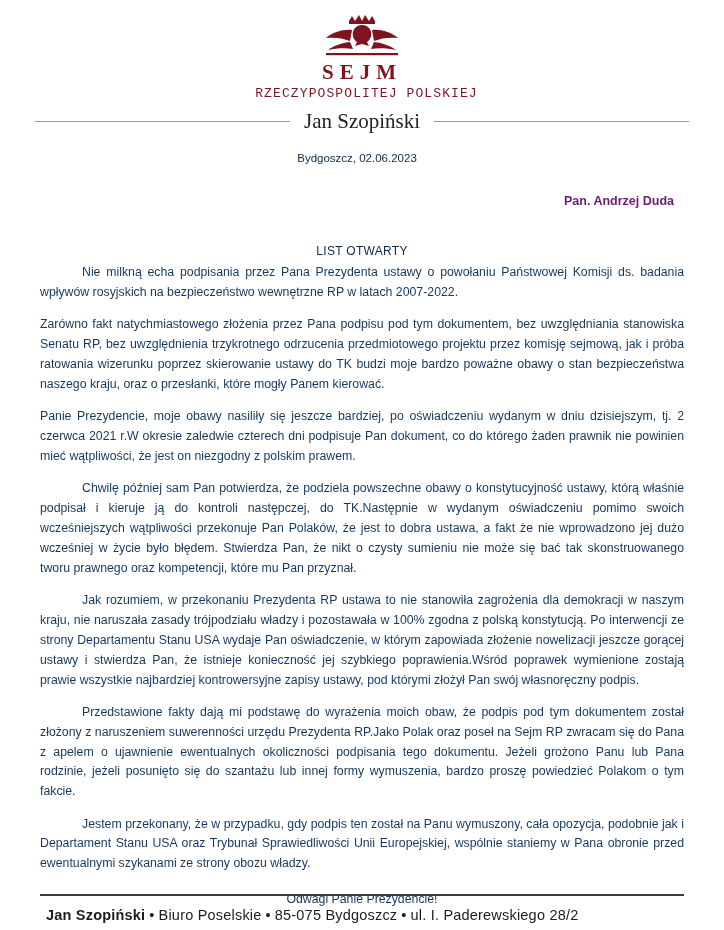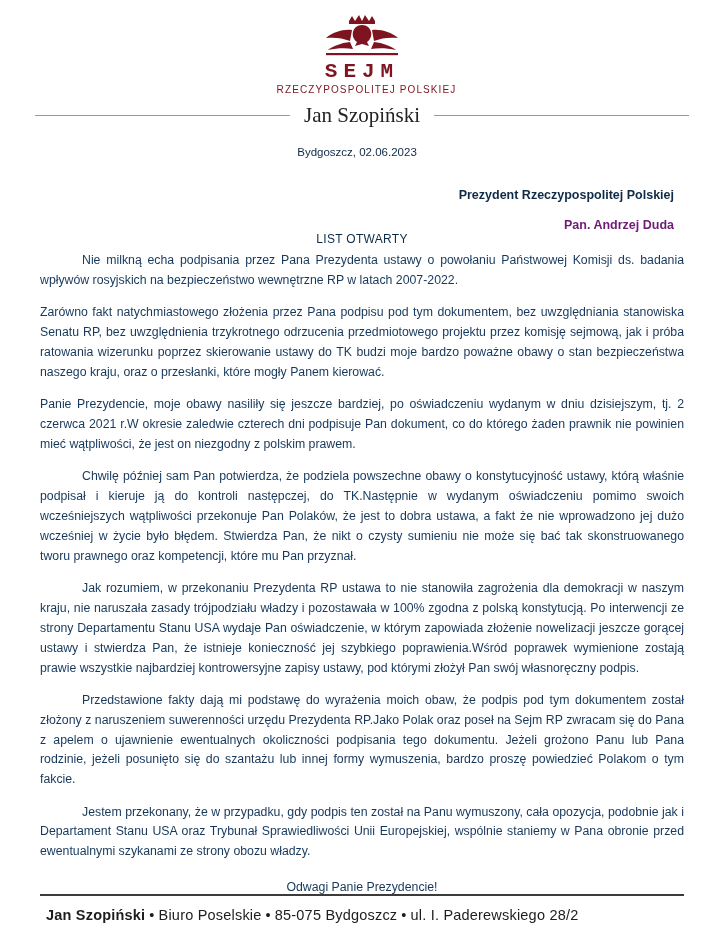--- a/index.html
+++ b/index.html
@@ -25,29 +25,29 @@
   .letterhead {
     padding-top: 12px;
     text-align: center;
   }
   .crest {
     display: block;
     margin: 0 auto;
   }
   .sejm-wordmark {
     margin-top: -2px;
-    font-family: Liberation Mono, monospace;
+    font-family: Liberation Serif, serif;
     letter-spacing: 6px;
     font-size: 21px;
     color: #7e1420;
     font-weight: 700;
   }
   .sejm-sub {
-    font-family: Liberation Sans, sans-serif;
-    font-size: 10px;
+    font-family: Liberation Mono, monospace;
+    font-size: 13px;
     letter-spacing: 1.1px;
     color: #7e1420;
     margin-top: 1px;
     margin-left: 9px;
   }
   .name-row {
     margin-top: 8px;
     display: flex;
     align-items: center;
     justify-content: center;
@@ -91,20 +91,21 @@
   .addressee .line2 {
     font-size: 12.5px;
     font-weight: bold;
     color: #701a75;
     margin-top: 16px;
   }
   .doc-title {
     text-align: center;
     font-size: 12px;
     color: #0f2a47;
+    margin-top: 36px;
     letter-spacing: 0.3px;
   }
   .para {
     font-size: 12.3px;
     line-height: 1.62;
     color: #16385c;
     text-align: justify;
     margin-top: 5px;
   }
   .para.indent {
@@ -176,21 +177,20 @@
       <div class="deputy-name">Jan Szopiński</div>
       <div class="name-rule right"></div>
     </div>
   </div>
 
   <div class="content">
 
     <div class="date-line">Bydgoszcz, 02.06.2023</div>
 
     <div class="addressee">
-      <div class="line1">Prezydent Rzeczypospolitej Polskiej</div>
       <div class="line2">Pan. Andrzej Duda</div>
     </div>
 
     <div class="doc-title">LIST OTWARTY</div>
 
     <p class="para indent">Nie milkną echa podpisania przez Pana Prezydenta ustawy o powołaniu Państwowej Komisji ds. badania wpływów rosyjskich na bezpieczeństwo wewnętrzne RP w latach 2007-2022.</p>
     <p class="para">Zarówno fakt natychmiastowego złożenia przez Pana podpisu pod tym dokumentem, bez uwzględniania stanowiska Senatu RP, bez uwzględnienia trzykrotnego odrzucenia przedmiotowego projektu przez komisję sejmową, jak i próba ratowania wizerunku poprzez skierowanie ustawy do TK budzi moje bardzo poważne obawy o stan bezpieczeństwa naszego kraju, oraz o przesłanki, które mogły Panem kierować.</p>
     <p class="para">Panie Prezydencie, moje obawy nasiliły się jeszcze bardziej, po oświadczeniu wydanym w  dniu dzisiejszym, tj. 2 czerwca 2021 r.W okresie zaledwie czterech dni podpisuje Pan dokument, co do którego żaden prawnik nie powinien mieć wątpliwości, że jest on niezgodny z polskim prawem.</p>
     <p class="para indent">Chwilę później sam Pan potwierdza, że podziela powszechne obawy o konstytucyjność ustawy, którą właśnie podpisał i kieruje ją do kontroli następczej, do TK.Następnie w wydanym oświadczeniu  pomimo swoich wcześniejszych wątpliwości przekonuje Pan Polaków, że jest to dobra ustawa, a fakt że nie wprowadzono jej dużo wcześniej w życie było błędem. Stwierdza Pan, że nikt o czysty sumieniu nie może się bać tak skonstruowanego tworu prawnego oraz kompetencji, które mu Pan przyznał.</p>
     <p class="para indent">Jak rozumiem, w przekonaniu Prezydenta RP ustawa to nie stanowiła zagrożenia dla demokracji w naszym kraju, nie naruszała zasady trójpodziału władzy i pozostawała w 100% zgodna z polską konstytucją. Po interwencji ze strony Departamentu Stanu USA wydaje Pan oświadczenie, w którym zapowiada złożenie nowelizacji jeszcze gorącej ustawy i stwierdza Pan, że istnieje konieczność jej szybkiego poprawienia.Wśród poprawek wymienione zostają prawie wszystkie najbardziej kontrowersyjne zapisy ustawy, pod którymi złożył Pan swój własnoręczny podpis.</p>

